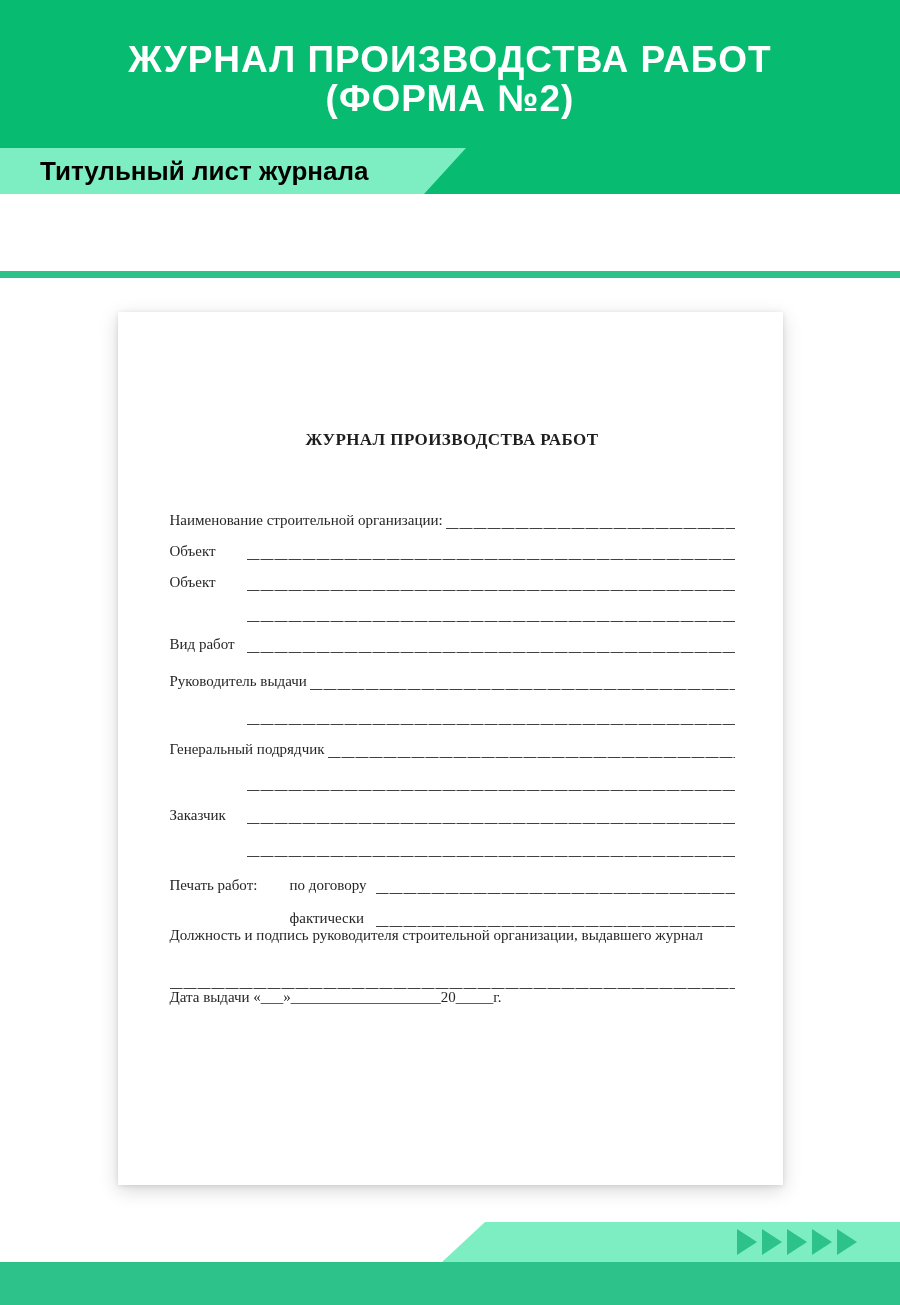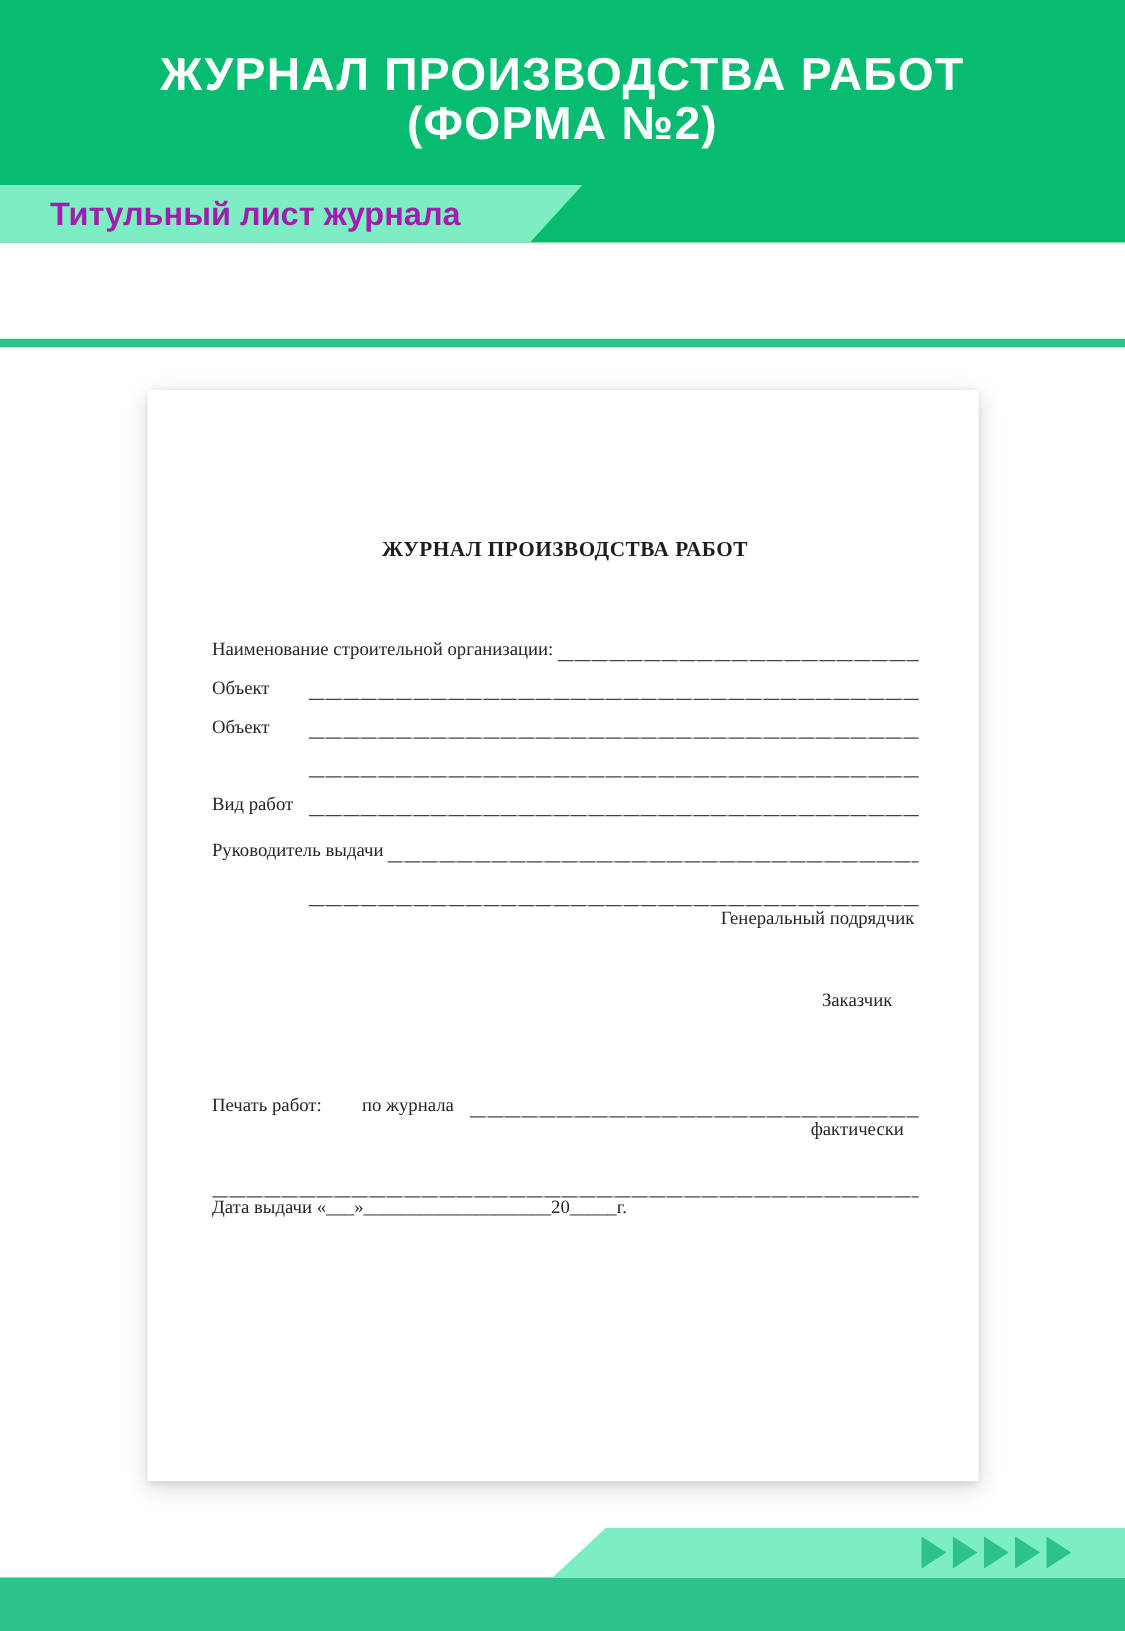--- a/index.html
+++ b/index.html
@@ -12,21 +12,21 @@
   .header { height:194px; background:#07bb70; position:relative; }
   .header-titles {
     padding-top:40px; text-align:center; color:#ffffff;
     font-weight:bold; font-size:37px; line-height:39px; letter-spacing:1px;
   }
   .subtitle-banner {
     position:absolute; left:0; bottom:0; width:466px; height:46px;
     background:#7deec1;
     clip-path:polygon(0 0, 100% 0, calc(100% - 42px) 100%, 0 100%);
     display:flex; align-items:center; box-sizing:border-box; padding-left:40px;
-    color:#a21caf; font-weight:bold; font-size:26px;
+    color:#000000; font-weight:bold; font-size:26px;
   }
 
   
   .white-gap { height:77px; background:#ffffff; }
   .green-stripe { height:7px; background:#2cc289; }
 
   
   .page-area { background:#ffffff; padding:34px 0 37px 0; }
   .page {
     width:665px; height:873px; margin:0 auto; box-sizing:border-box;
@@ -34,21 +34,21 @@
     box-shadow:0 5px 18px rgba(0,0,0,0.16), 0 1px 5px rgba(0,0,0,0.10);
     font-family:"Liberation Serif", serif; color:#262626;
   }
   .doc-title {
     text-align:center; font-weight:bold; font-size:17px; letter-spacing:0.4px;
     color:#1e1e1e;
   }
   .fields { margin-top:48px; font-size:15px;font-family:Liberation Serif, serif; }
   .row { display:flex; align-items:flex-end; height:31px; }
   .row.textrow { display:block; }
-  .row.gap-sm { margin-top:2px;flex-direction:column; }
+  .row.gap-sm { margin-top:2px; }
   .row.gap-md { margin-top:4px; }
   .row.gap-lg { margin-top:6px; }
   .lbl { white-space:nowrap; margin-right:3px; }
   .lbl-col { width:77px; flex:none; margin-right:0; }
   .lbl-start { width:120px; flex:none; margin-right:0; }
   .lbl-sub { width:86px; flex:none; margin-right:0; }
   .fill {
     flex:1; height:5px;
     background:repeating-linear-gradient(90deg, #414141 0 12px, #9b9b9b 12px 14px);
     background-size:100% 1px; background-position:0 100%; background-repeat:no-repeat;
@@ -131,28 +131,29 @@
         <div class="row gap-sm">
           <span class="lbl lbl-col">Заказчик</span>
           <span class="fill"></span>
         </div>
         <div class="row gap-sm">
           <span class="lbl lbl-col"></span>
           <span class="fill"></span>
         </div>
         <div class="row gap-lg">
           <span class="lbl lbl-start">Печать работ:</span>
-          <span class="lbl lbl-sub">по журнала</span>
+          <span class="lbl lbl-sub">по договору</span>
           <span class="fill"></span>
         </div>
         <div class="row gap-sm">
           <span class="lbl lbl-start"></span>
           <span class="lbl lbl-sub">фактически</span>
           <span class="fill"></span>
         </div>
+        <div class="row textrow"><span class="textline">Должность и подпись руководителя строительной организации, выдавшего журнал</span></div>
         <div class="row">
           <span class="fill"></span>
         </div>
         <div class="row textrow"><span class="textline">Дата выдачи «___»____________________20_____г.</span></div>
       </div>
   </div>
 </div>
 
 <div class="footer">
   <div class="footer-mint" id="arrowband">

